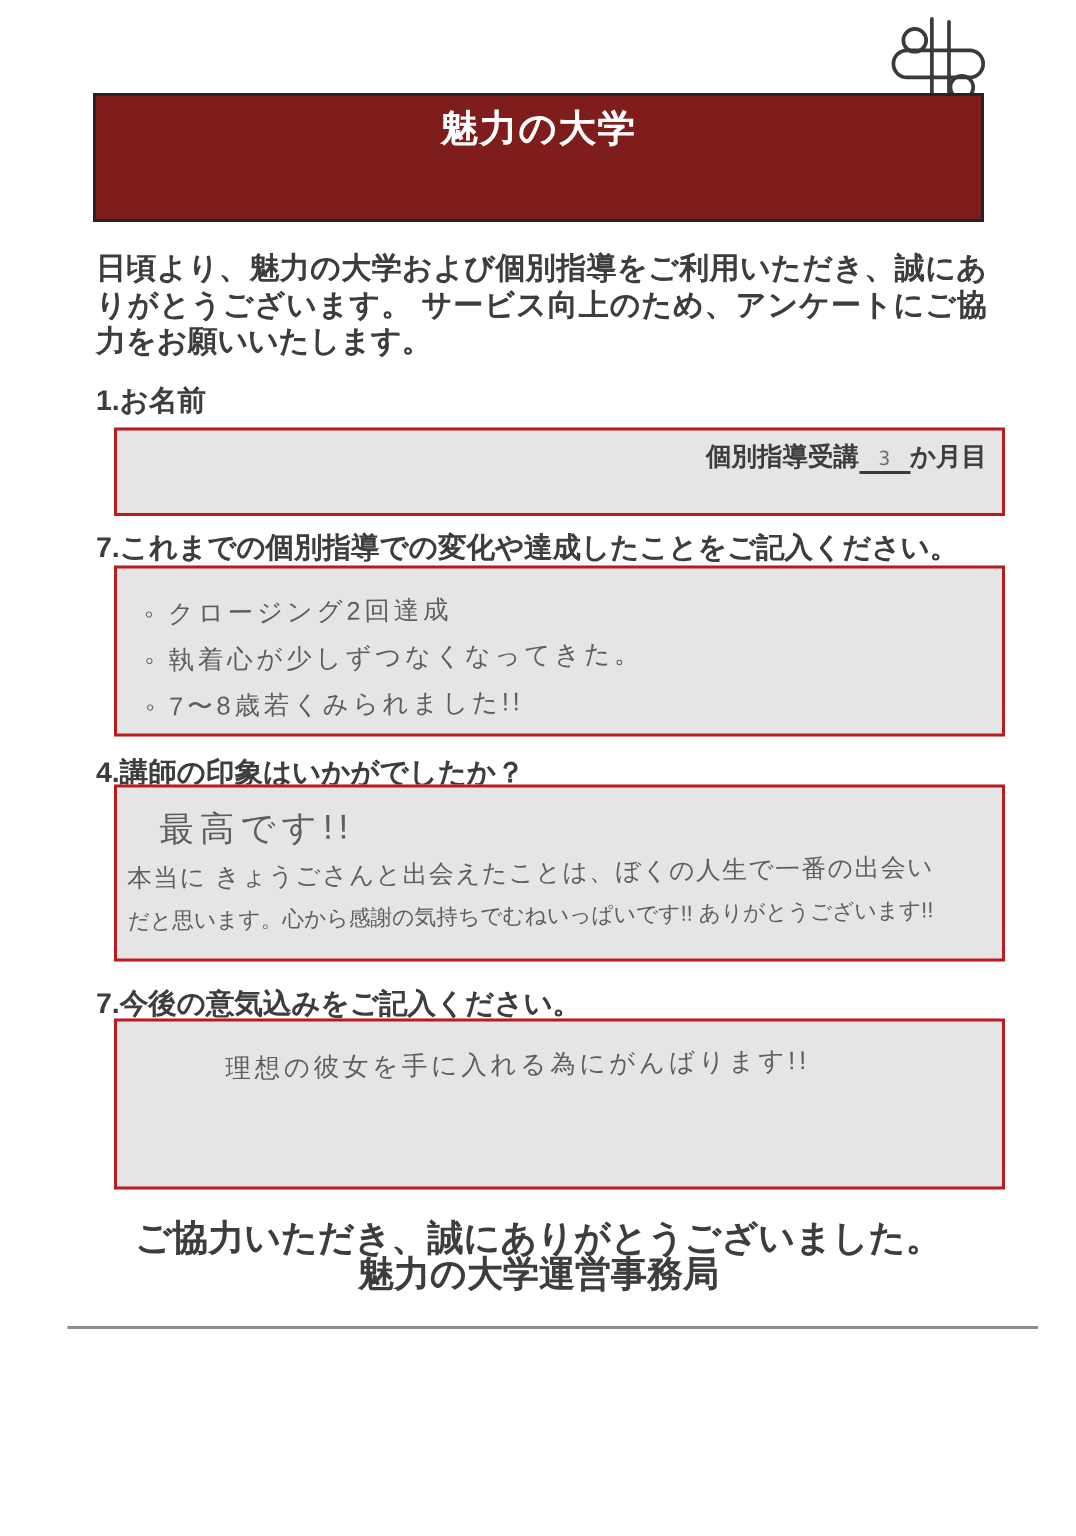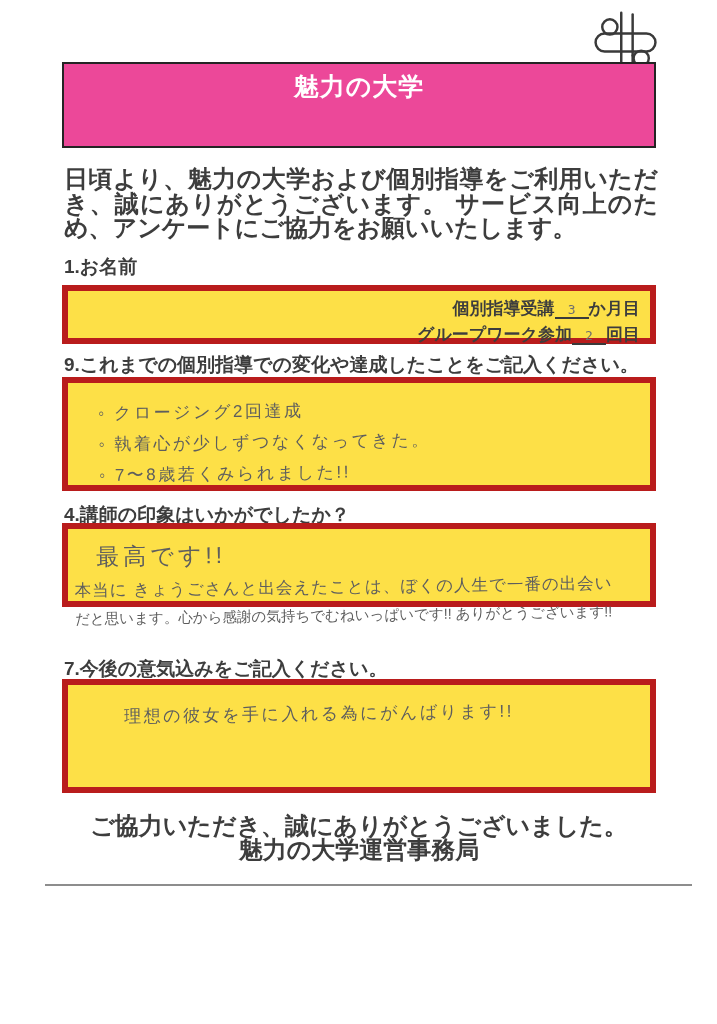--- a/index.html
+++ b/index.html
@@ -9,47 +9,47 @@
     overflow:hidden;
   }
   .abs{position:absolute;box-sizing:border-box;}
 
   
   .logo{left:592px;top:6px;width:68px;height:76px;}
 
   
   .banner{
     left:62px;top:62px;width:594px;height:86px;
-    background:#ec4899;border:2px solid #242424;
+    background:#7f1d1d;border:2px solid #242424;
     text-align:center;color:#ffffff;font-weight:bold;
     font-size:25px;line-height:37px;padding-top:4px;
     letter-spacing:1px;
   }
 
   .intro{
     left:64px;top:167px;width:594px;
-    font-weight:bold;font-size:24px;line-height:24.5px;
+    font-weight:bold;font-size:20px;line-height:24.5px;
     text-align:justify;
   }
 
   .q-label{font-weight:bold;font-size:19px;white-space:nowrap;}
   .q1-label{left:64px;top:254px;}
   .q2-label{left:64px;top:352px;}
   .q3-label{left:64px;top:502px;}
   .q4-label{left:64px;top:656px;}
 
   .answer-box{
-    background:#fde047;border:6px solid #b91c1c;
-    left:62px;width:594px;
+    background:#e5e5e5;border:2px solid #b91c1c;
+    left:76px;width:594px;
   }
   .box1{top:285px;height:59px;text-align:right;padding:5px 10px 0 0;
         font-weight:bold;font-size:17px;line-height:26px;}
-  .box2{top:377px;height:114px;padding:15px 0 0 30px;}
-  .box3{top:523px;height:84px;padding:10px 12px 0 6px;}
-  .box4{top:679px;height:114px;padding:16px 0 0 56px;}
+  .box2{top:377px;height:114px;padding:15px 0 0 18px;}
+  .box3{top:523px;height:118px;padding:10px 12px 0 6px;}
+  .box4{top:679px;height:114px;padding:16px 0 0 72px;}
 
   .blank{
     display:inline-block;width:34px;border-bottom:2px solid #3a3a3a;
     text-align:center;font-weight:normal;color:#6f6f6f;
     font-size:13px;line-height:14px;vertical-align:baseline;
     font-family:"DejaVu Sans Mono","Liberation Mono",monospace;
   }
 
   
   .hw{color:#5e5e5e;transform:rotate(-0.8deg);transform-origin:left top;}
@@ -83,26 +83,23 @@
   <div>魅力の大学</div>
 </div>
 
 <div class="abs intro">日頃より、魅力の大学および個別指導をご利用いただき、誠にありがとうございます。 サービス向上のため、アンケートにご協力をお願いいたします。</div>
 
 <div class="abs q-label q1-label">1.お名前</div>
 <div class="abs answer-box box1">
   <div>
     <span>個別指導受講</span><span class="blank">3</span><span>か月目</span>
   </div>
-  <div>
-    <span>グループワーク参加</span><span class="blank">2</span><span>回目</span>
-  </div>
 </div>
 
-<div class="abs q-label q2-label">9.これまでの個別指導での変化や達成したことをご記入ください。</div>
+<div class="abs q-label q2-label">7.これまでの個別指導での変化や達成したことをご記入ください。</div>
 <div class="abs answer-box box2">
   <div class="hw">
     <div class="hw-line">◦  クロージング2回達成</div>
     <div class="hw-line">◦  執着心が少しずつなくなってきた。</div>
     <div class="hw-line">◦  7〜8歳若くみられました!!</div>
   </div>
 </div>
 
 <div class="abs q-label q3-label">4.講師の印象はいかがでしたか？</div>
 <div class="abs answer-box box3">

